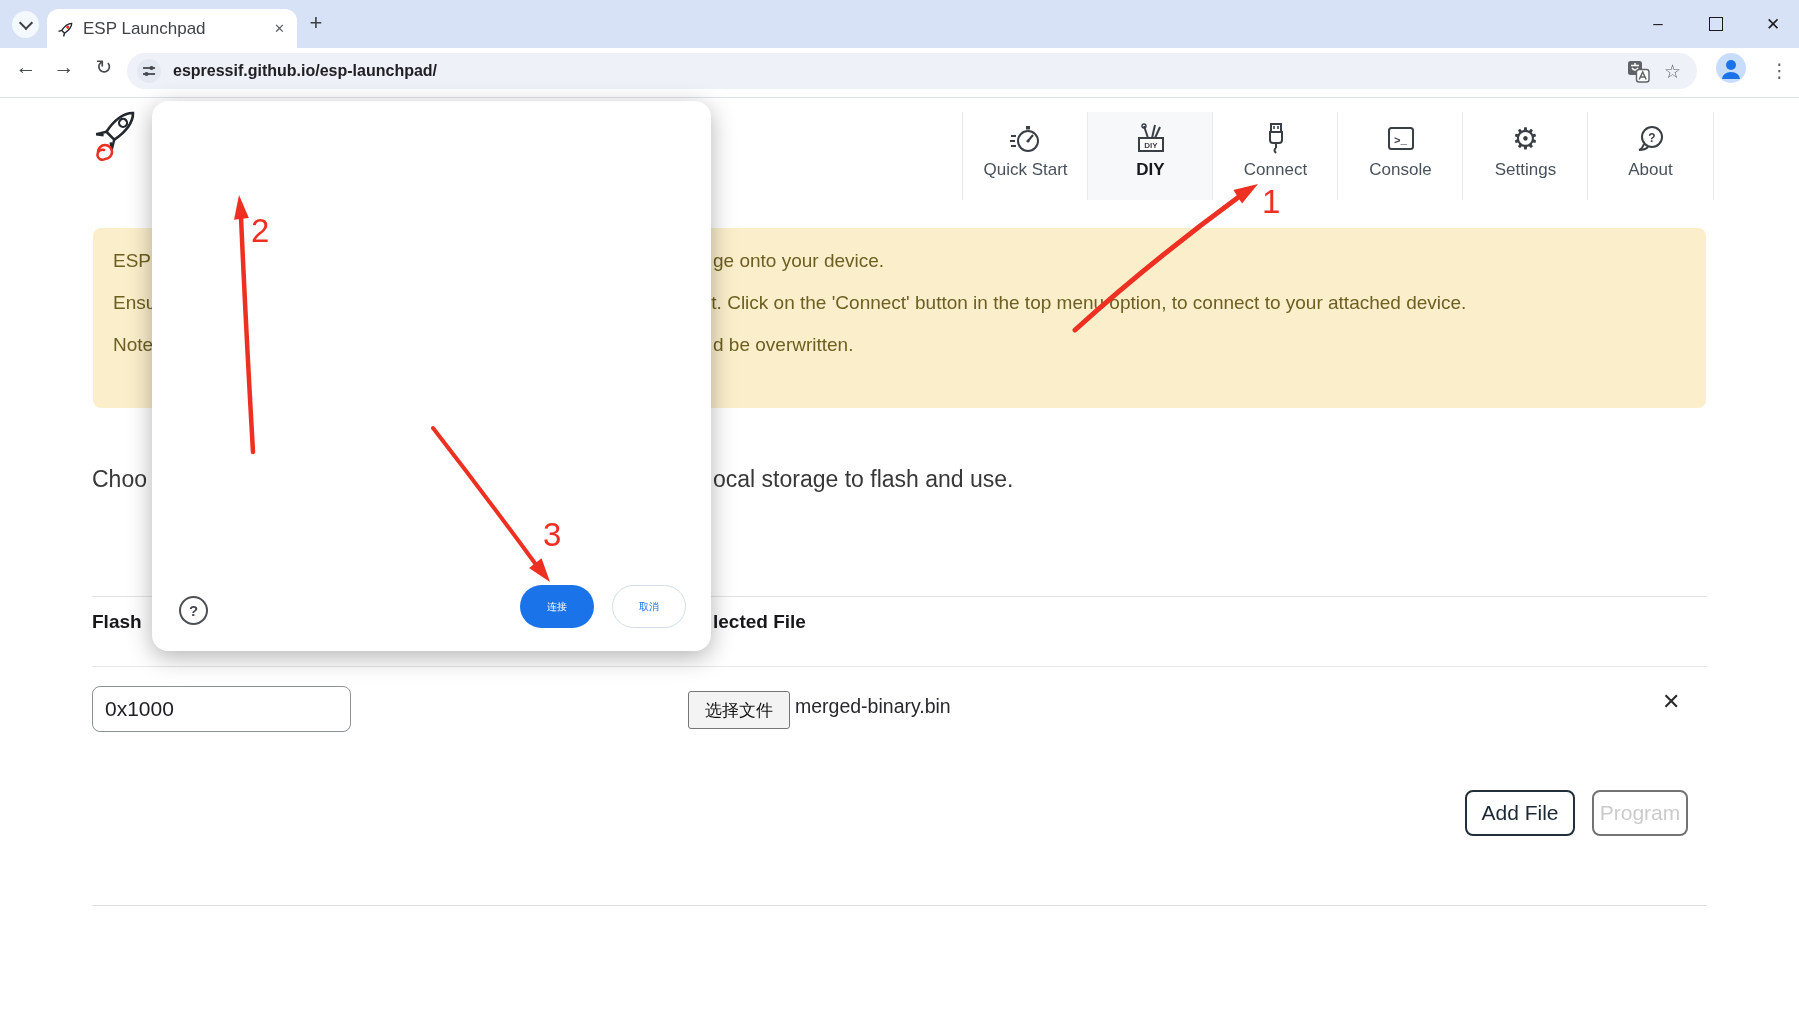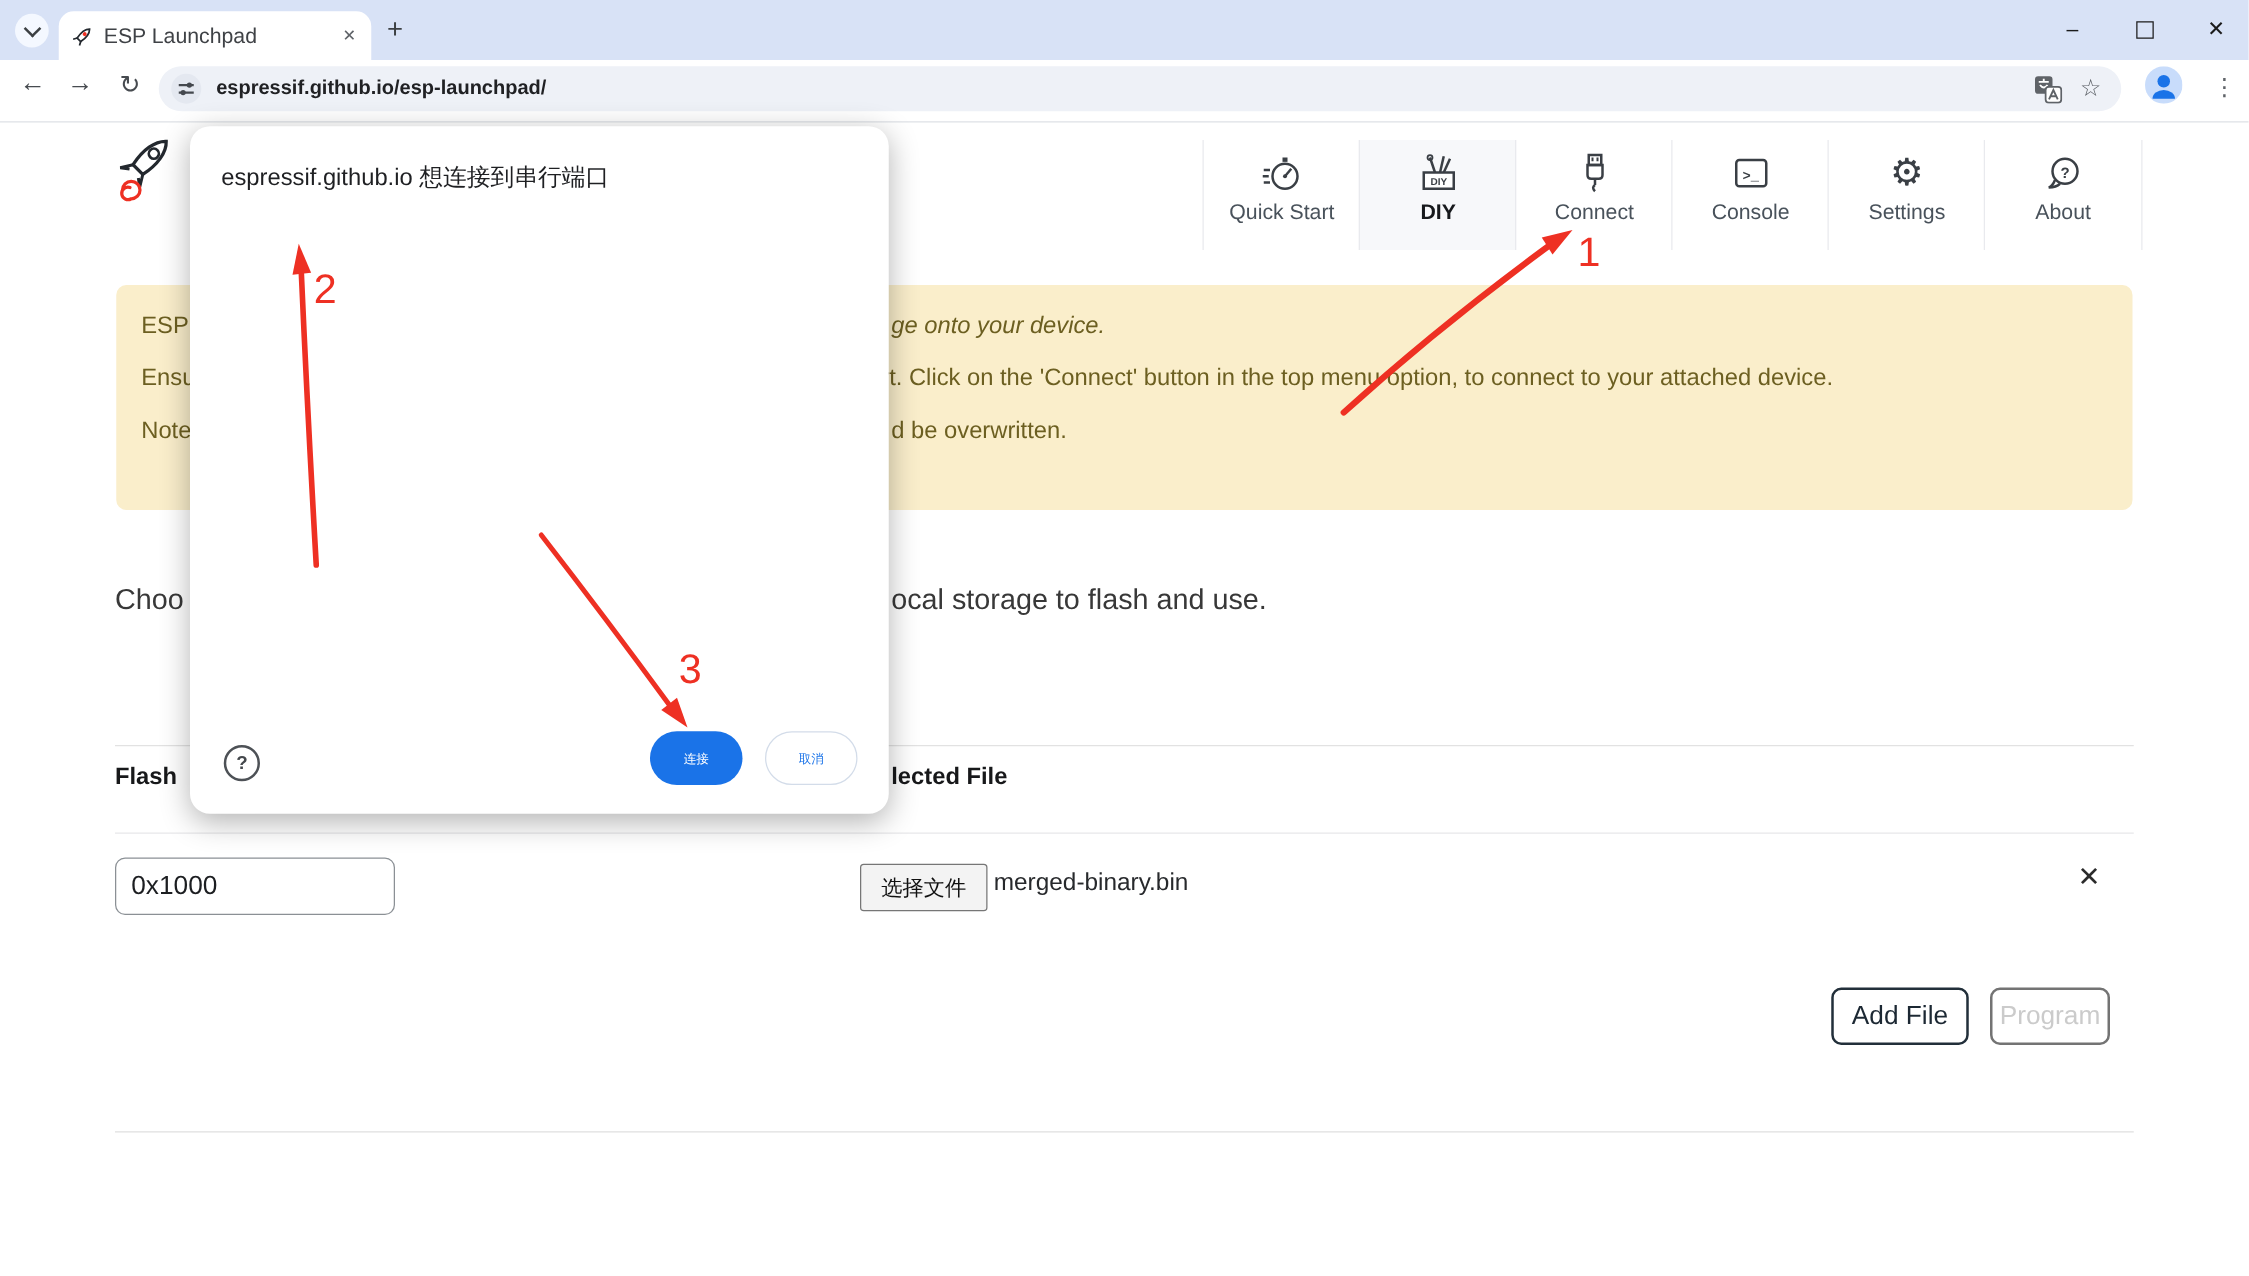--- a/index.html
+++ b/index.html
@@ -38,21 +38,21 @@
   .navitem.active{background:#f7f8fa;}
   .navitem.active .lb{color:#17191c;font-weight:600;}
   .gear{font-size:30px;color:#3a3f45;line-height:30px;}
   
   #banner{position:absolute;left:93px;top:228px;width:1613px;height:180px;background:#faeecb;border-radius:8px;}
   .bfrag{position:absolute;font-size:19px;color:#6c5f21;white-space:nowrap;}
   
   .frag{position:absolute;font-size:23px;color:#383838;white-space:nowrap;}
   .hline{position:absolute;border-top:1px solid #e2e2e2;width:1615px;left:92px;}
   .colhead{position:absolute;font-size:19px;font-weight:bold;color:#17181a;white-space:nowrap;}
-  #offset{position:absolute;left:92px;top:686px;width:224px;height:46px;border:1px solid #8b9095;border-radius:8px;
+  #offset{position:absolute;left:92px;top:686px;width:259px;height:46px;border:1px solid #8b9095;border-radius:8px;
           font-size:21px;color:#1c1e21;padding:0 0 0 12px;box-sizing:border-box;background:#fff;
           font-family:"Liberation Sans","DejaVu Sans",sans-serif;}
   #filebtn{position:absolute;left:688px;top:691px;width:100px;height:36px;background:#f3f3f3;border:1px solid #767676;
            border-radius:3px;font-size:17px;color:#111;display:flex;align-items:center;justify-content:center;}
   #filename{position:absolute;left:795px;top:695px;font-size:19.5px;color:#27292c;}
   #removex{position:absolute;left:1662px;top:689px;font-size:22px;color:#2b2b2b;}
   .bigbtn{position:absolute;top:790px;height:46px;border-radius:8px;background:#fff;display:flex;
           align-items:center;justify-content:center;font-size:21px;box-sizing:border-box;}
   #addfile{left:1465px;width:110px;border:2px solid #222f3a;color:#1c2833;}
   #program{left:1592px;width:96px;border:2px solid #737373;color:#cbcbcb;}
@@ -207,21 +207,21 @@
       <circle cx="17" cy="14" r="10" fill="none" stroke="#3a3f45" stroke-width="2"></circle>
       <path d="M9 21 q-2 5 -5 6 q6 0 9 -3" fill="none" stroke="#3a3f45" stroke-width="2"></path>
       <text x="17" y="19" font-size="12" font-weight="bold" fill="#3a3f45" text-anchor="middle" font-family="Liberation Sans,sans-serif">?</text>
     </svg>
   </span>
   <span class="lb">About</span>
 </div>
 
 <div id="banner">
   <span class="bfrag" style="left:20px;top:22px;">ESP</span>
-  <span class="bfrag" style="left:620px;top:22px;font-style:italic;">ge onto your device.</span>
+  <span class="bfrag" style="left:620px;top:22px;">ge onto your device.</span>
   <span class="bfrag" style="left:20px;top:64px;">Ensu</span>
   <span class="bfrag" style="left:612px;top:64px;">rt. Click on the 'Connect' button in the top menu option, to connect to your attached device.</span>
   <span class="bfrag" style="left:20px;top:106px;">Note</span>
   <span class="bfrag" style="left:620px;top:106px;">d be overwritten.</span>
 </div>
 
 <span class="frag" style="left:92px;top:466px;">Choo</span>
 <span class="frag" style="left:713px;top:466px;">ocal storage to flash and use.</span>
 
 <div class="hline" style="top:596px;"></div>
@@ -235,21 +235,20 @@
 <div id="filebtn">选择文件</div>
 <span id="filename">merged-binary.bin</span>
 <span id="removex">✕</span>
 
 <div class="bigbtn" id="addfile">Add File</div>
 <div class="bigbtn" id="program">Program</div>
 
 <div class="hline" style="top:905px;border-top-color:#e0e0e0;"></div>
 
 <div id="dialog">
-  <span class="dtitle">espressif.github.io 想连接到串行端口</span>
   <div id="dhelp">?</div>
   <div class="dbtn" id="dconnect">连接</div>
   <div class="dbtn" id="dcancel">取消</div>
 </div>
 
 <svg id="arrows">
   <path d="M1075 330 Q1150 262 1240 196" fill="none" stroke="#ee3023" stroke-width="5" stroke-linecap="round"></path>
   <polygon points="1258,184 1242,203.6 1233.4,190" fill="#ee3023"></polygon>
   <path d="M253 452 Q246 330 241 217" fill="none" stroke="#ee3023" stroke-width="4.5" stroke-linecap="round"></path>
   <polygon points="239,195 248.9,218.1 234,219.7" fill="#ee3023"></polygon>

